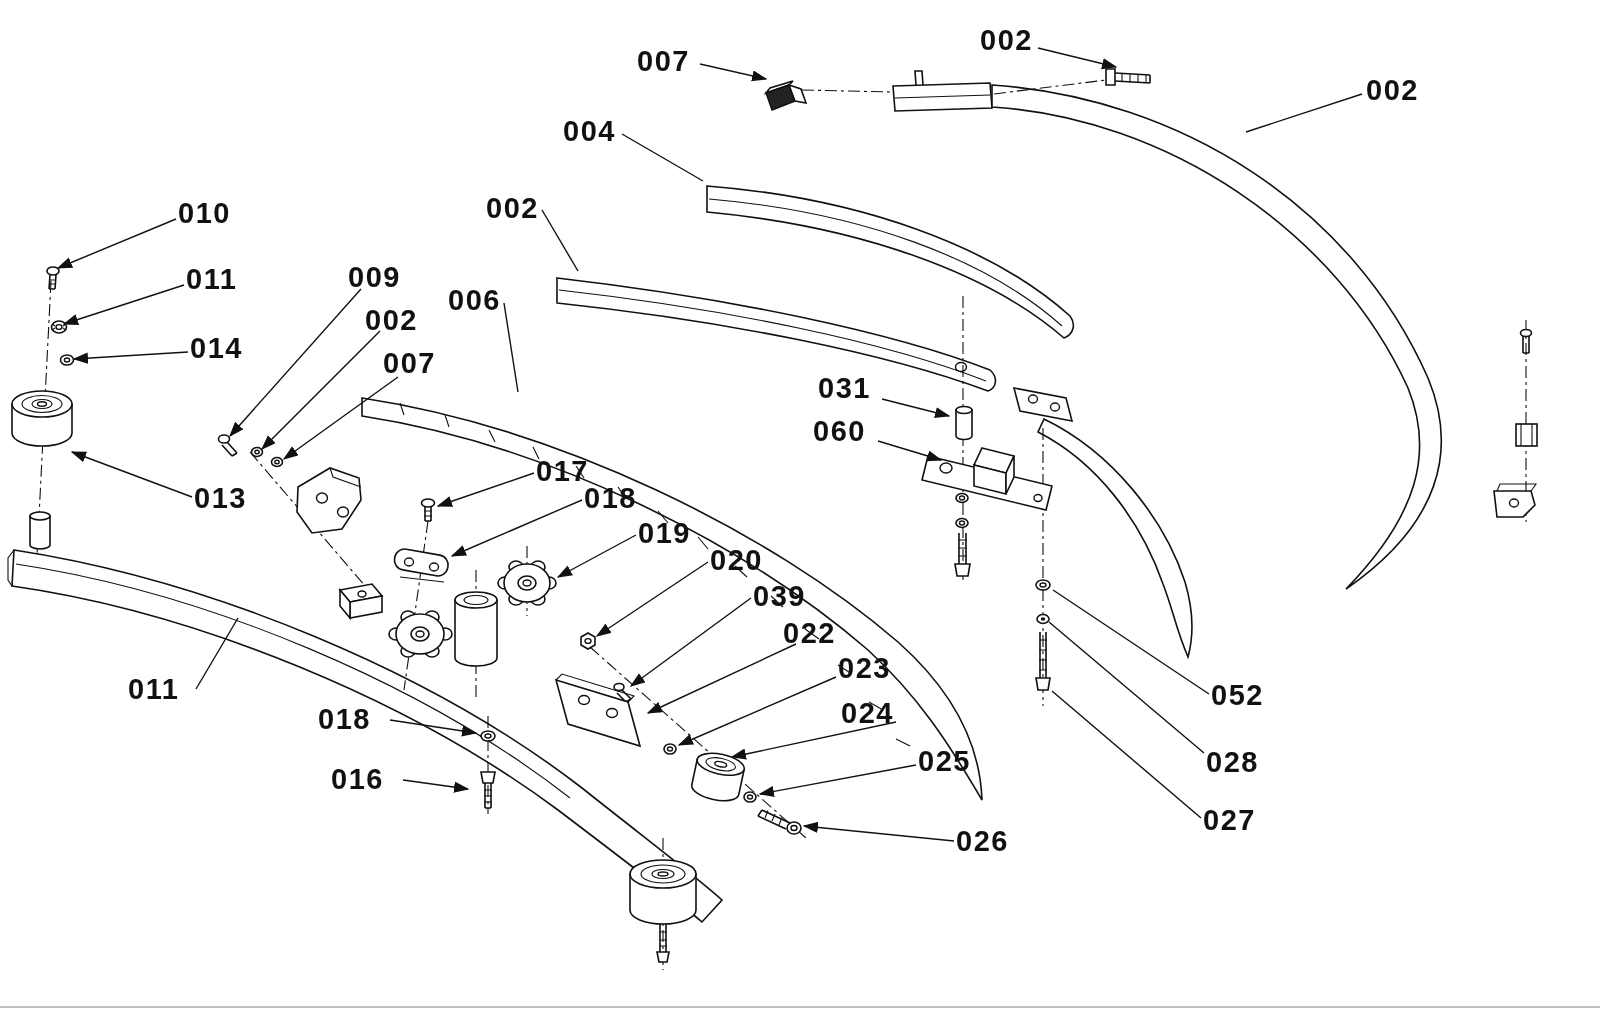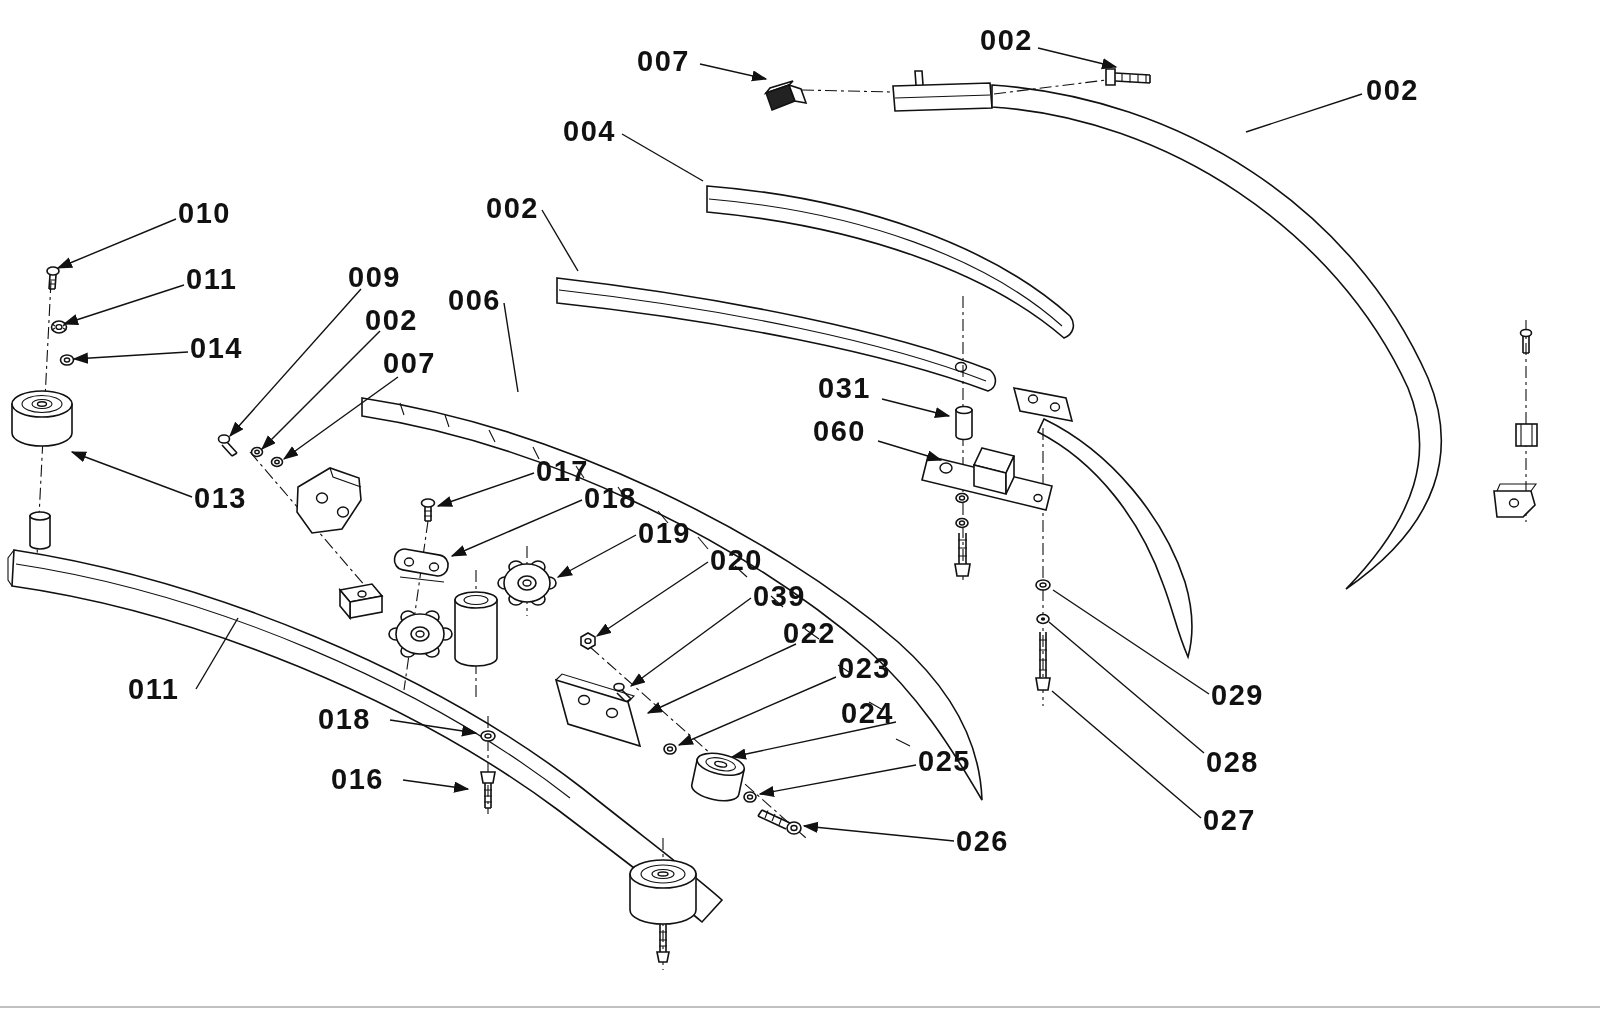--- a/index.html
+++ b/index.html
@@ -368,17 +368,17 @@
 <div class="lbl" style="left:638px;top:519px">019</div>
 <div class="lbl" style="left:710px;top:546px">020</div>
 <div class="lbl" style="left:753px;top:582px">039</div>
 <div class="lbl" style="left:783px;top:619px">022</div>
 <div class="lbl" style="left:838px;top:654px">023</div>
 <div class="lbl" style="left:841px;top:699px">024</div>
 <div class="lbl" style="left:918px;top:747px">025</div>
 <div class="lbl" style="left:956px;top:827px">026</div>
 <div class="lbl" style="left:1203px;top:806px">027</div>
 <div class="lbl" style="left:1206px;top:748px">028</div>
-<div class="lbl" style="left:1211px;top:681px">029</div>
+<div class="lbl" style="left:1211px;top:681px">052</div>
 <div class="lbl" style="left:813px;top:417px">060</div>
 <div class="lbl" style="left:818px;top:374px">031</div>
 
 </div>
 
 </body></html>

